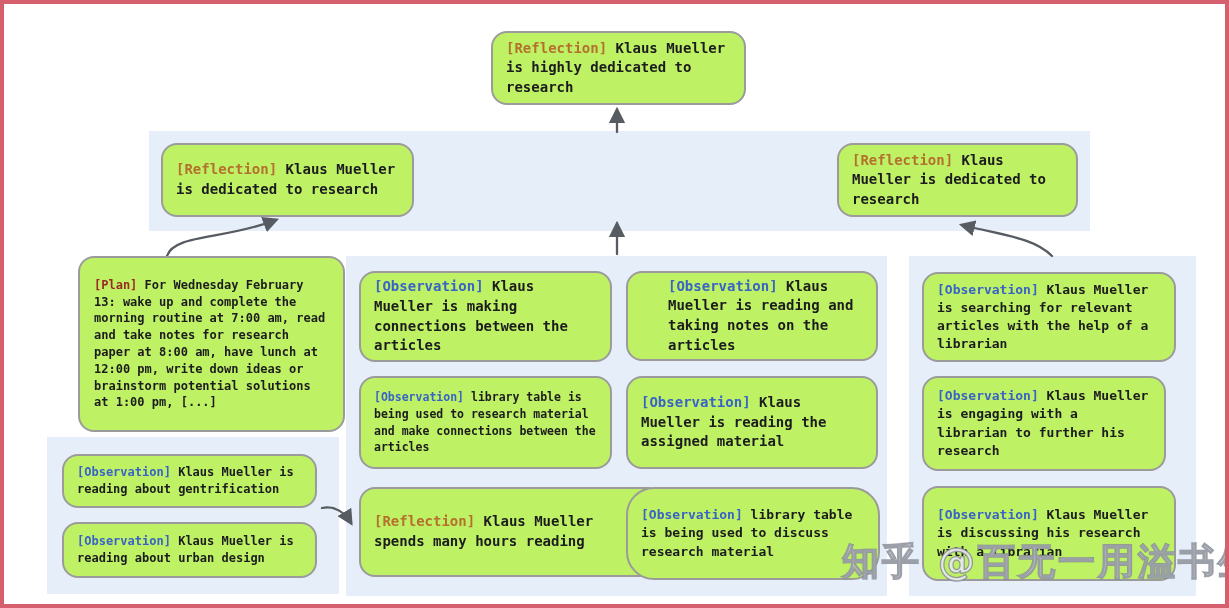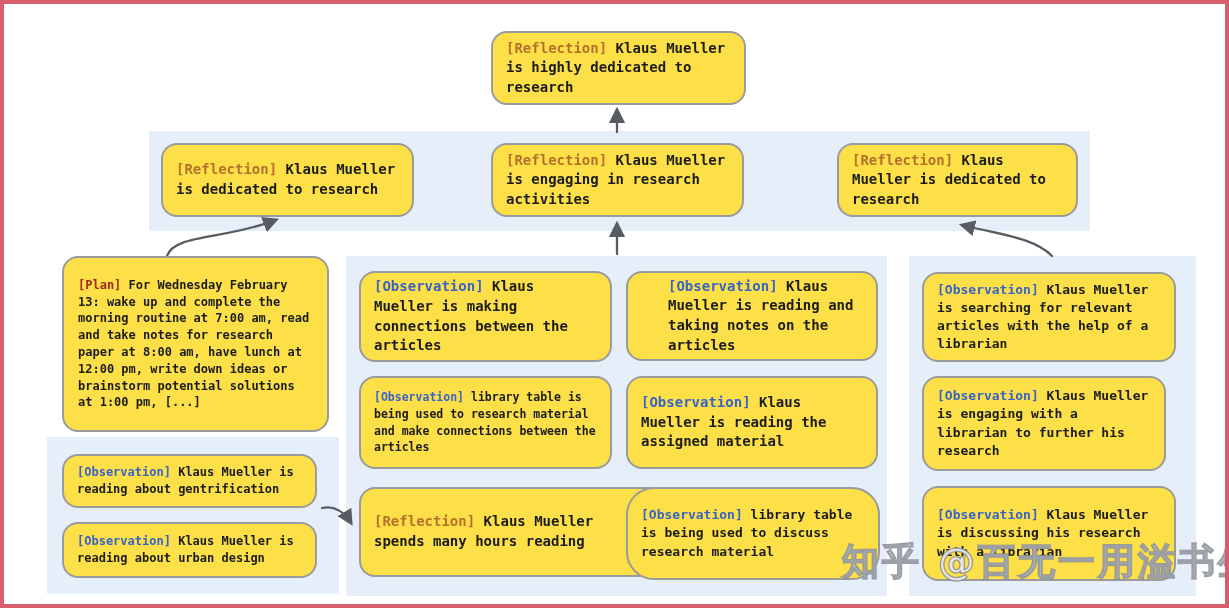--- a/index.html
+++ b/index.html
@@ -3,21 +3,21 @@
 <meta charset="utf-8">
 <style>
   html,body{margin:0;padding:0;background:#fff;}
   .stage{
     position:relative;width:1229px;height:608px;background:#ffffff;
     border:4px solid var(--frame,#d65f6e);box-sizing:border-box;overflow:hidden;
     font-family:"DejaVu Sans Mono","Liberation Mono",monospace;
   }
   .band{position:absolute;background:var(--band,#e6eefa);}
   .node{
-    position:absolute;background:#fde047;border:2.5px solid var(--node-border,#9b9b9b);
+    position:absolute;background:#bef264;border:2.5px solid var(--node-border,#9b9b9b);
     border-radius:16px;box-sizing:border-box;display:flex;align-items:center;
     padding:6px 13px;font-weight:bold;color:#1c1c1e;line-height:1.4;
   }
   .node .inner{width:100%;}
   .tag{font-weight:bold;}
   .t-reflection{color:var(--reflection-tag,#b4702d);}
   .t-observation{color:var(--observation-tag,#3a63c6);}
   .t-plan{color:var(--plan-tag,#9b2a24);}
   .fs14{font-size:14px;}
   .fs13{font-size:13px;}
@@ -58,28 +58,25 @@
     </g>
   </svg>
 
   <div class="node fs14" style="left:487px;top:27px;width:255px;height:74px;">
     <div class="inner"><span class="tag t-reflection">[Reflection]</span> <span>Klaus Mueller is highly dedicated to research</span></div>
   </div>
 
   <div class="node fs14" style="left:157px;top:139px;width:253px;height:74px;">
     <div class="inner"><span class="tag t-reflection">[Reflection]</span> <span>Klaus Mueller is dedicated to research</span></div>
   </div>
-  <div class="node fs14" style="left:487px;top:139px;width:253px;height:74px;">
-    <div class="inner"><span class="tag t-reflection">[Reflection]</span> <span>Klaus Mueller is engaging in research activities</span></div>
-  </div>
   <div class="node fs14" style="left:833px;top:139px;width:241px;height:74px;">
     <div class="inner"><span class="tag t-reflection">[Reflection]</span> <span>Klaus Mueller is dedicated to research</span></div>
   </div>
 
-  <div class="node fs12" style="left:58px;top:252px;width:267px;height:176px;padding:10px 14px;">
+  <div class="node fs12" style="left:74px;top:252px;width:267px;height:176px;padding:10px 14px;">
     <div class="inner"><span class="tag t-plan">[Plan]</span> <span>For Wednesday February 13: wake up and complete the morning routine at 7:00 am, read and take notes for research paper at 8:00 am, have lunch at 12:00 pm, write down ideas or brainstorm potential solutions at 1:00 pm, [...]</span></div>
   </div>
 
   <div class="node fs12" style="left:58px;top:450px;width:255px;height:54px;">
     <div class="inner"><span class="tag t-observation">[Observation]</span> <span>Klaus Mueller is reading about gentrification</span></div>
   </div>
   <div class="node fs12" style="left:58px;top:518px;width:255px;height:56px;">
     <div class="inner"><span class="tag t-observation">[Observation]</span> <span>Klaus Mueller is reading about urban design</span></div>
   </div>
 

